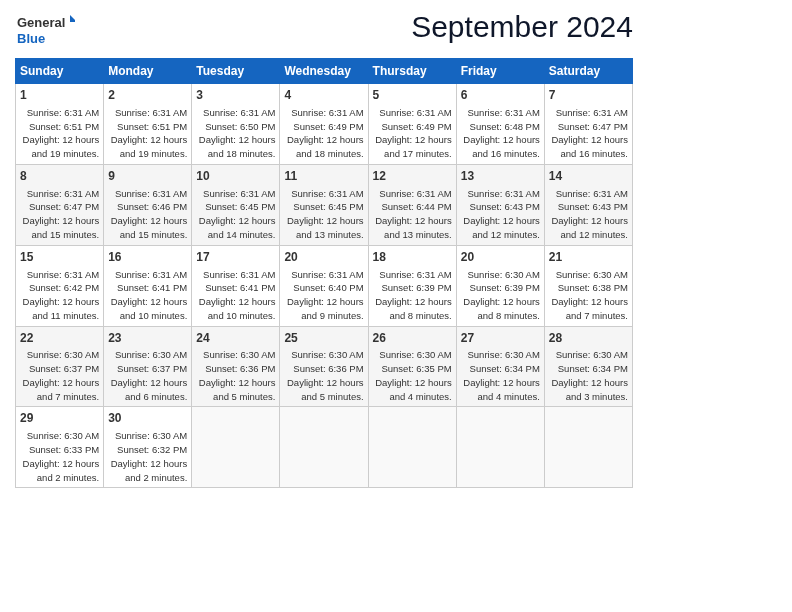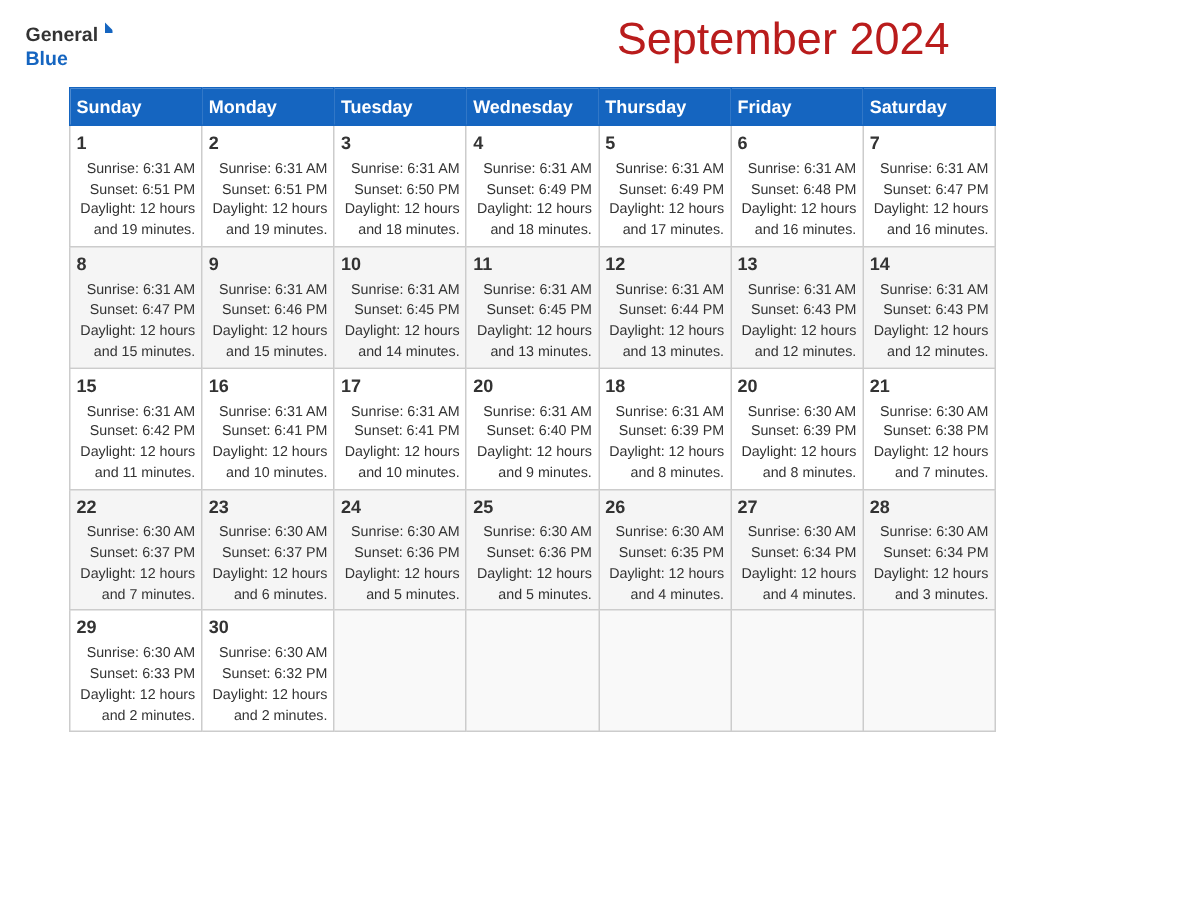--- a/index.html
+++ b/index.html
@@ -24,31 +24,30 @@
       display: flex;
       align-items: center;
       gap: 4px;
     }
     .title-section {
       text-align: right;
     }
     .month-year {
       font-size: 30px;
       font-weight: normal;
-      color: #b91c1c;
+      color: #0f172a;
     }
     .location {
       font-size: 14px;
       color: #555;
     }
     table {
       width: 100%;
       border-collapse: collapse;
       font-size: 10px;
-      margin-left: 31px;
     }
     thead tr th {
       background-color: #1565c0;
       color: #fff;
       padding: 5px 4px;
       text-align: left;
       font-size: 12px;
       font-weight: bold;
       border: 1px solid #1565c0;
     }

